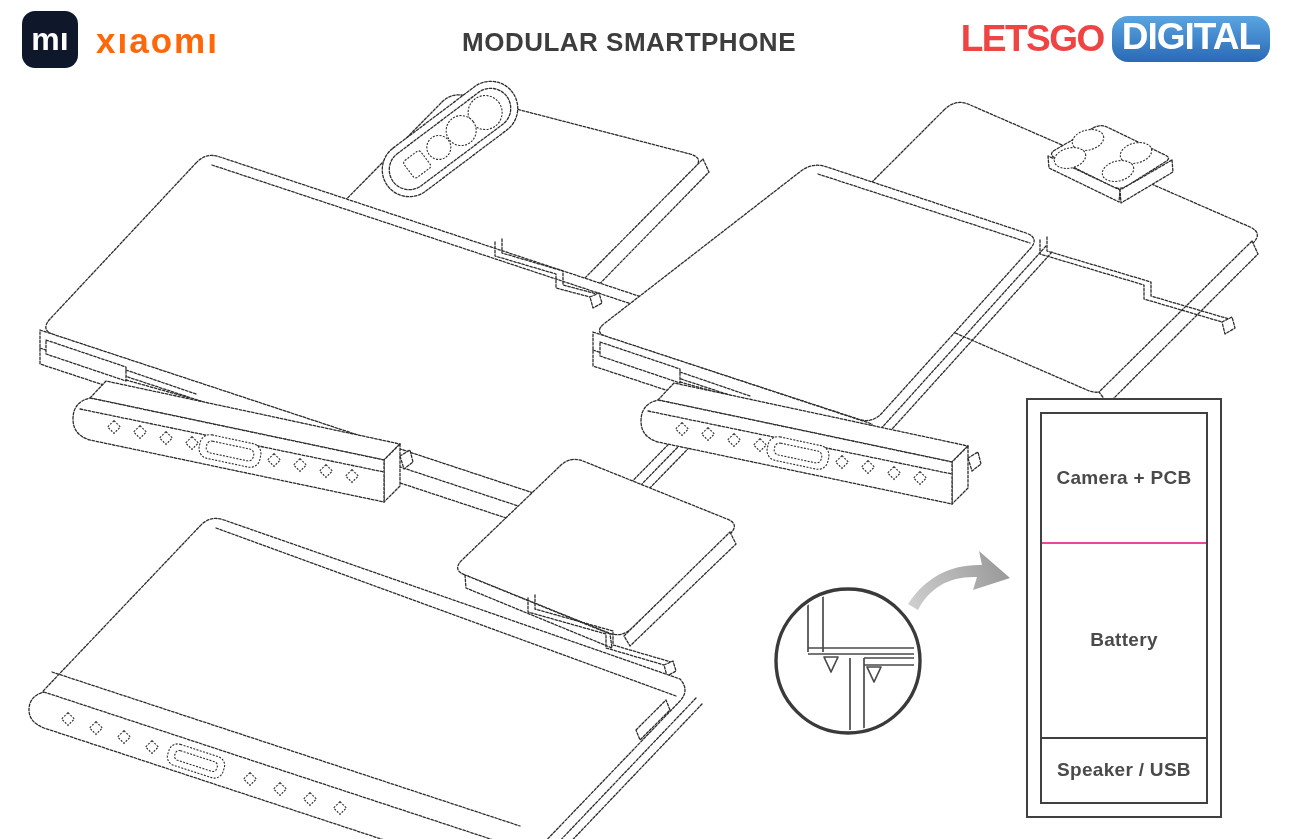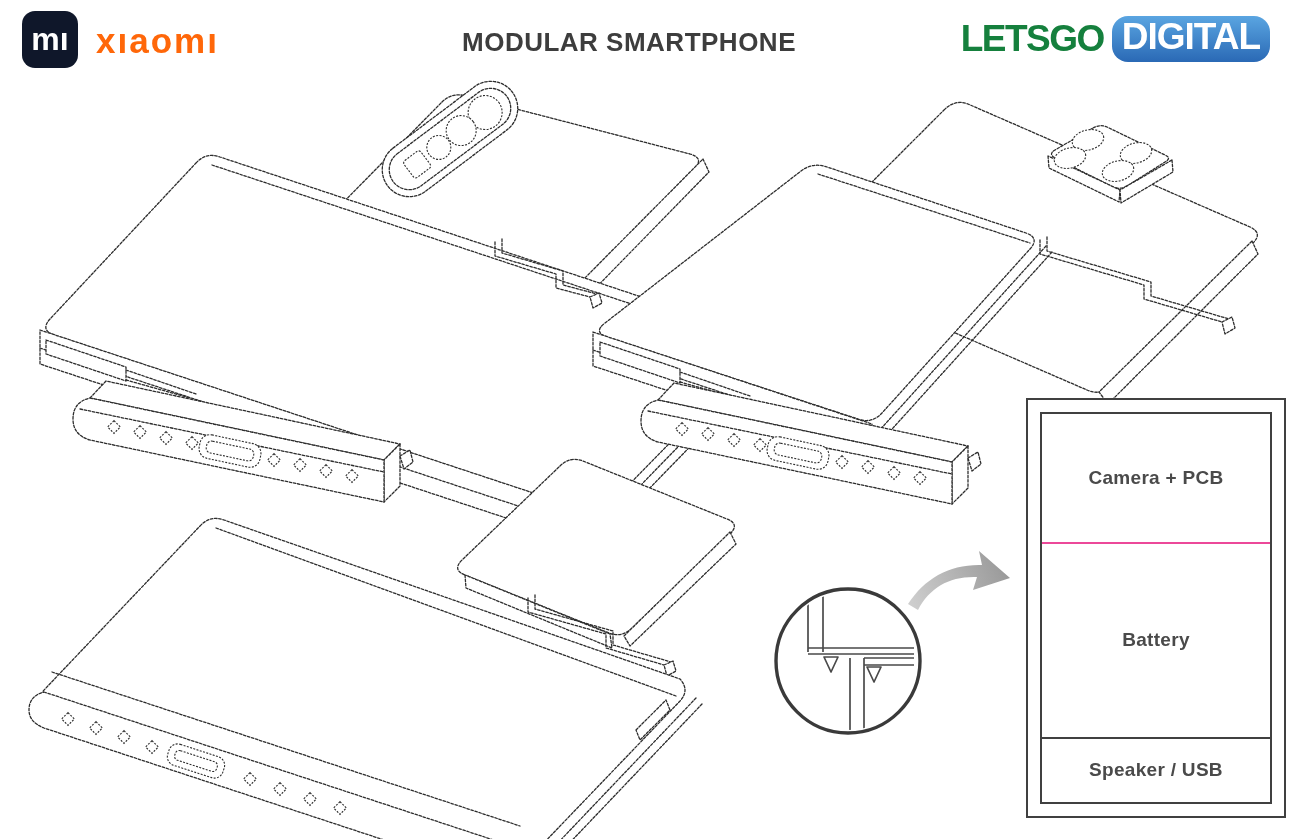--- a/index.html
+++ b/index.html
@@ -7,35 +7,35 @@
           font-family:"Liberation Sans",sans-serif;}
   
   .mi-box{position:absolute;left:22px;top:11px;width:56px;height:57px;background:#0f172a;
           border-radius:13px;color:#fff;display:flex;align-items:center;justify-content:center;
           font-size:32px;font-weight:bold;}
   .mi-word{position:absolute;left:96px;top:11px;height:57px;line-height:59px;color:#ff6709;
            font-size:35px;font-weight:600;letter-spacing:2px;}
   .title{position:absolute;top:27px;left:0;width:1258px;text-align:center;font-size:26px;
          font-weight:bold;color:#3d3d3d;letter-spacing:0.5px;}
   .letsgo{position:absolute;top:16px;right:30px;display:flex;align-items:center;}
-  .lg-l{font-size:37px;font-weight:bold;color:#15803d;letter-spacing:-1.5px;}
+  .lg-l{font-size:37px;font-weight:bold;color:#ef4444;letter-spacing:-1.5px;}
   .lg-r{margin-left:8px;font-size:37px;font-weight:bold;color:#ffffff;
         background:linear-gradient(180deg,#5aa5e1 0%,#2a69b5 100%);
         padding:0px 10px 4px 10px;border-radius:16px;letter-spacing:-1px;}
   
   .figs{position:absolute;left:0;top:0;width:1300px;height:839px;}
   .pf{fill:#ffffff;stroke:#2d2d2d;stroke-width:1.3;stroke-dasharray:2.5 1.7;
       stroke-linejoin:round;stroke-linecap:round;}
   .pl{fill:none;stroke:#2d2d2d;stroke-width:1.3;stroke-dasharray:2.5 1.7;
       stroke-linejoin:round;stroke-linecap:round;}
   .pp{fill:#ffffff;stroke:#2d2d2d;stroke-width:1.1;stroke-dasharray:2 1.4;}
   .dl{fill:none;stroke:#4a4a4a;stroke-width:1.7;}
   .dt{fill:#ffffff;stroke:#4a4a4a;stroke-width:1.7;stroke-linejoin:round;}
   
-  .module-box{position:absolute;left:1026px;top:398px;width:260px;height:420px;
+  .module-box{position:absolute;left:1026px;top:398px;width:196px;height:420px;
               border:2px solid #404040;box-sizing:border-box;padding:12px;background:#fff;}
   .module-inner{width:100%;height:100%;border:2px solid #404040;box-sizing:border-box;
                 display:flex;flex-direction:column;}
   .sec{display:flex;align-items:center;justify-content:center;font-weight:bold;
        font-size:19px;color:#4a4a4a;letter-spacing:0.3px;}
   .sec-camera{flex:127 0 0;}
   .sec-battery{flex:192 0 0;border-top:2px solid #ec4899;border-bottom:2px solid #404040;}
   .sec-speaker{flex:63 0 0;}
 </style>
 </head>

